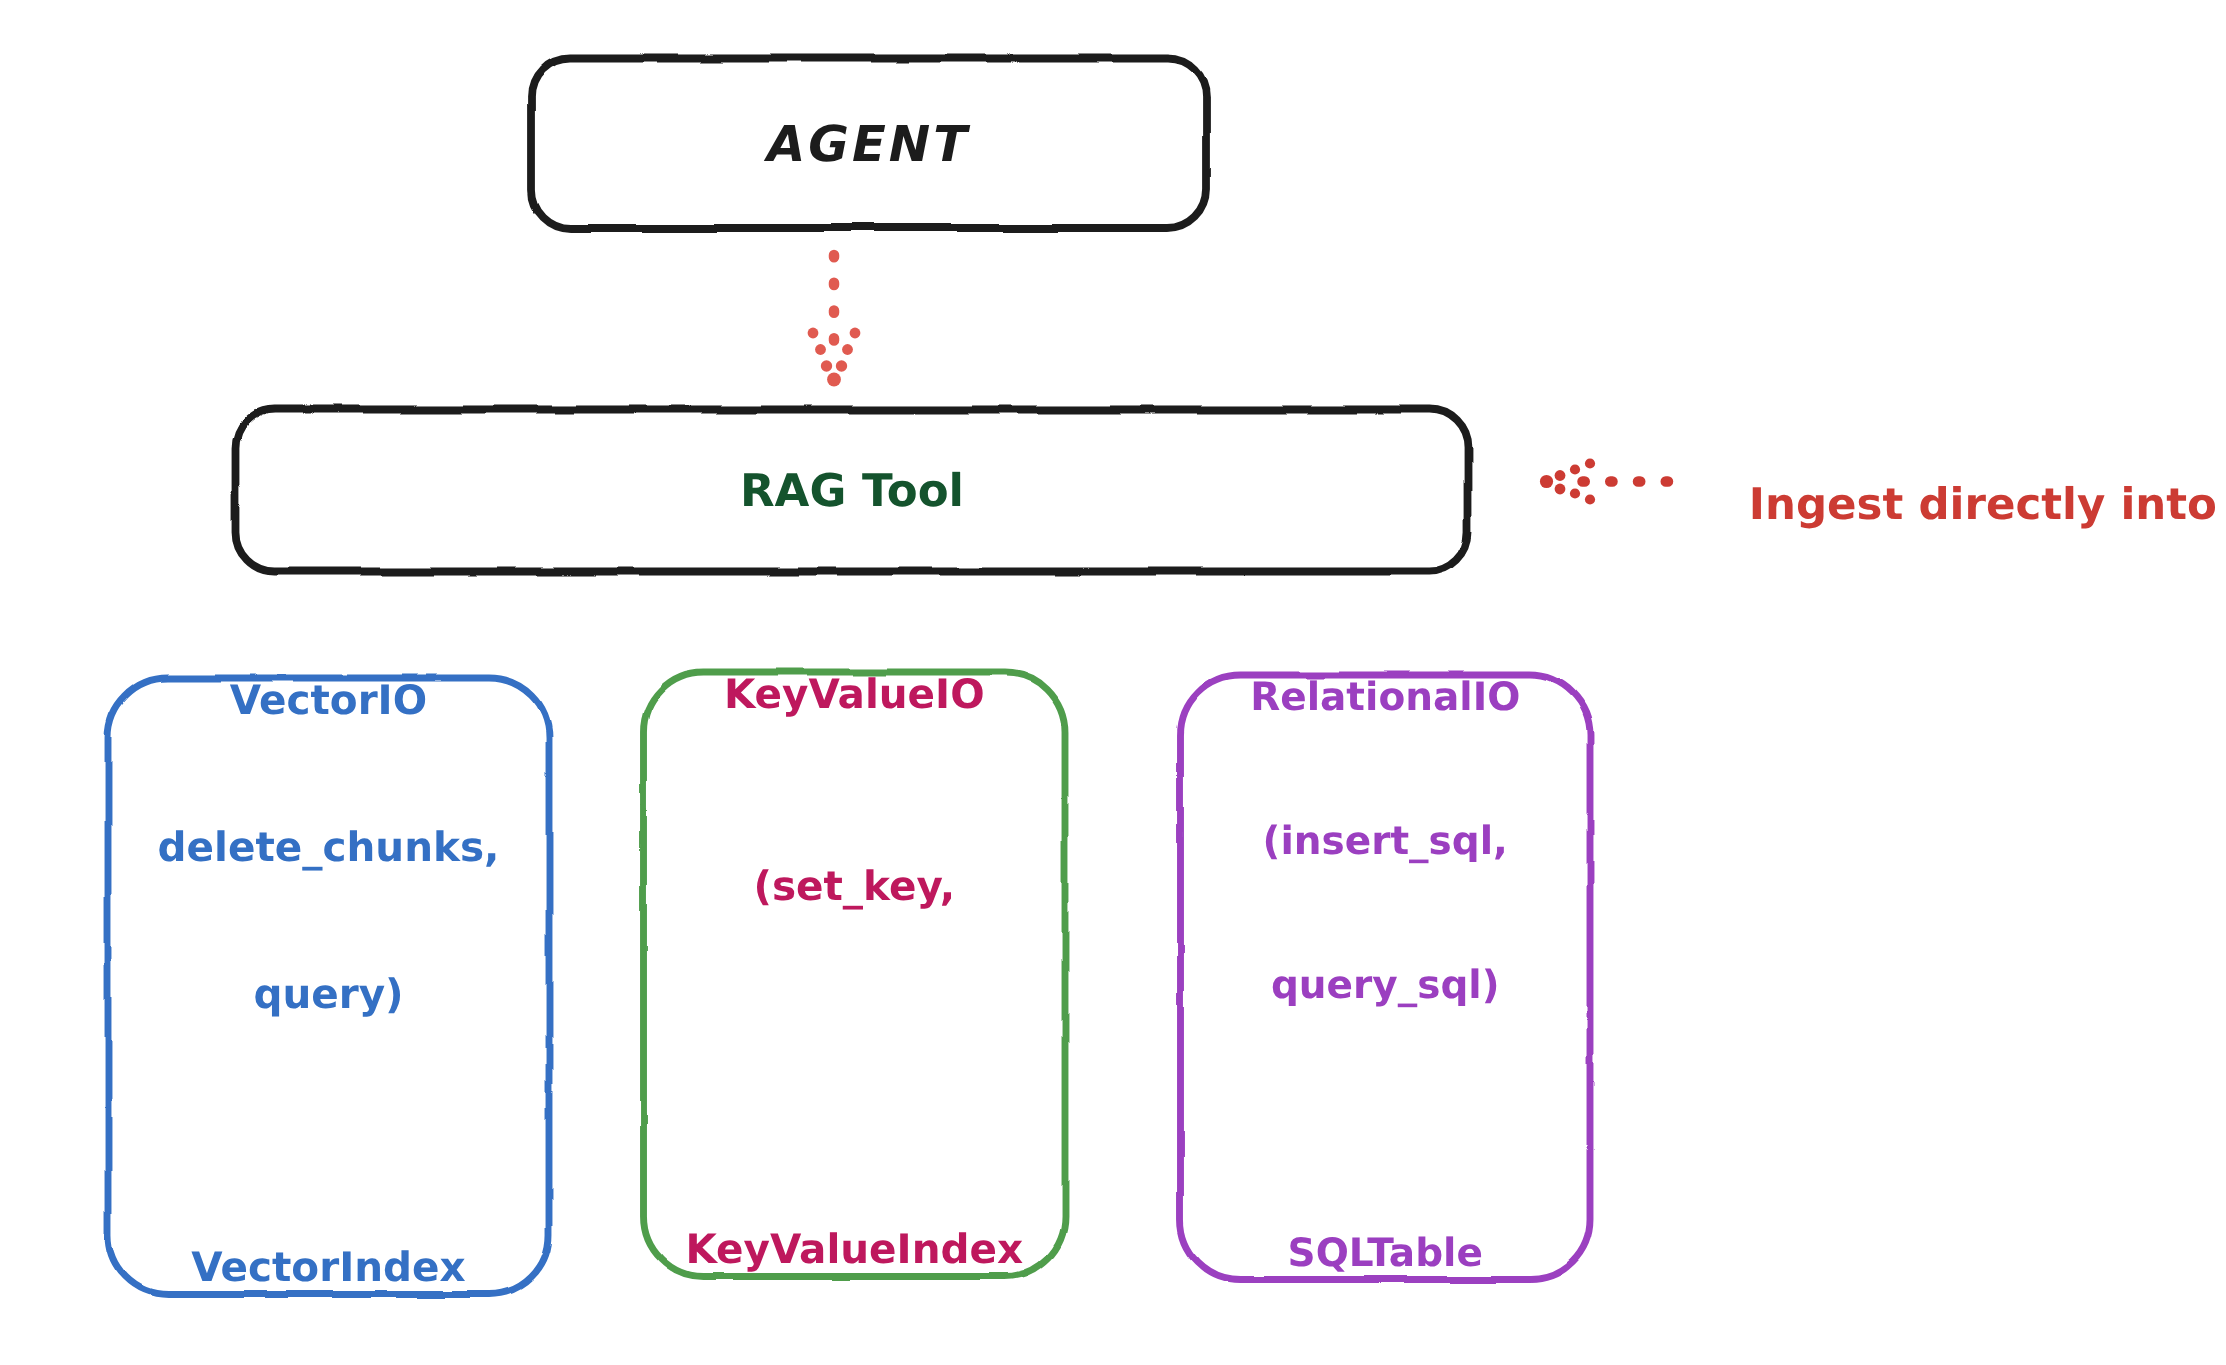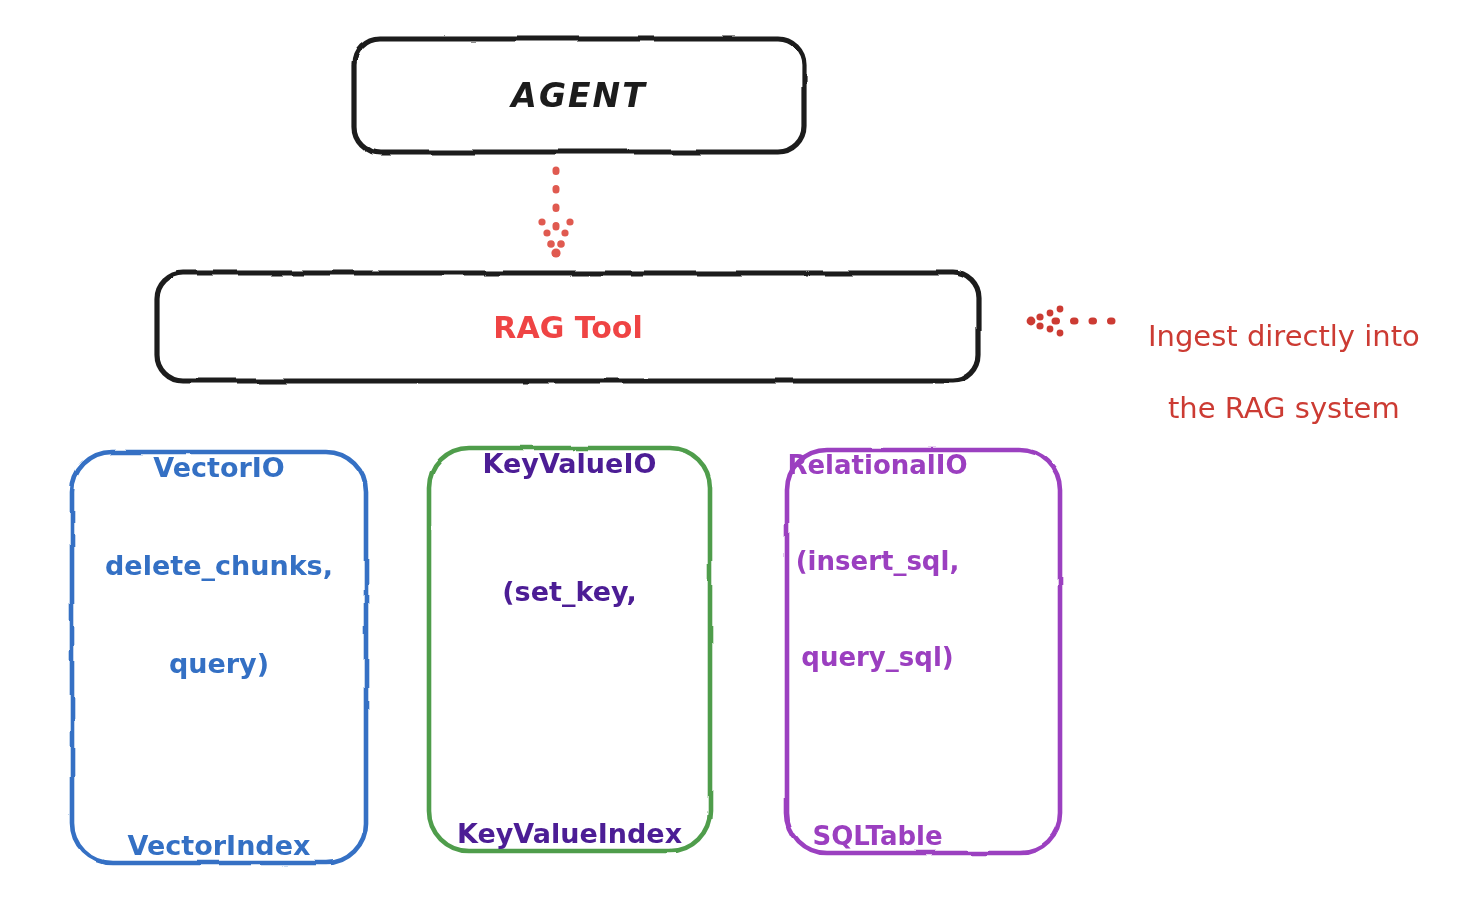--- a/index.html
+++ b/index.html
@@ -37,35 +37,35 @@
   }
   .title-dark {
     font-family: "DejaVu Sans", sans-serif;
     color: #1c1c1c;
     font-style: italic;
     font-weight: 700;
     letter-spacing: 2px;
   }
   .title-plain {
     font-family: "DejaVu Sans", sans-serif;
-    color: #ef4444;
+    color: #14532d;
     font-weight: 600;
   }
   .box-text {
     font-family: "DejaVu Sans", sans-serif;
     font-weight: 600;
     line-height: 1.22;
     justify-content: space-between;
   }
   .note-text {
     position: absolute;
     font-family: "DejaVu Sans", sans-serif;
-    font-weight: 400;
+    font-weight: 700;
     line-height: 1.24;
-    text-align: left;
+    text-align: right;
     white-space: pre-line;
   }
   .group-gap {
     display: block;
     height: 0.72em;
   }
 </style>
 </head>
 <body>
 
@@ -137,33 +137,32 @@
   <div class="node-label title-plain" style="left:157px; top:273px; width:822px; height:108px; font-size:30px;">RAG Tool</div>
 
   <div class="node-label box-text" style="left:72px; top:452px; width:294px; height:411px; font-size:27px; color:#3470c4;">
     <span>VectorIO</span>
     <span>delete_chunks,</span>
     <span>query)</span>
     <span class="group-gap"></span>
     <span>VectorIndex</span>
   </div>
 
-  <div class="node-label box-text" style="left:421px; top:448px; width:297px; height:403px; font-size:27px; color:#4c1d95;">
+  <div class="node-label box-text" style="left:421px; top:448px; width:297px; height:403px; font-size:27px; color:#be185d;">
     <span>KeyValueIO</span>
     <span>(set_key,</span>
     <span class="group-gap"></span>
     <span>KeyValueIndex</span>
   </div>
 
-  <div class="node-label box-text" style="left:741px; top:450px; width:273px; height:403px; font-size:26px; color:#9b3fc0;">
+  <div class="node-label box-text" style="left:787px; top:450px; width:273px; height:403px; font-size:26px; color:#9b3fc0;">
     <span>RelationalIO</span>
     <span>(insert_sql,</span>
     <span>query_sql)</span>
     <span class="group-gap"></span>
     <span>SQLTable</span>
   </div>
 
   <div class="note-text" style="left:1148px; top:283px; width:330px; font-size:29px; color:#cc3b33;">
     <div>Ingest directly into</div>
-    <div style="padding-left:20px;">the RAG system</div>
   </div>
 
 </div>
 
 </body></html>

